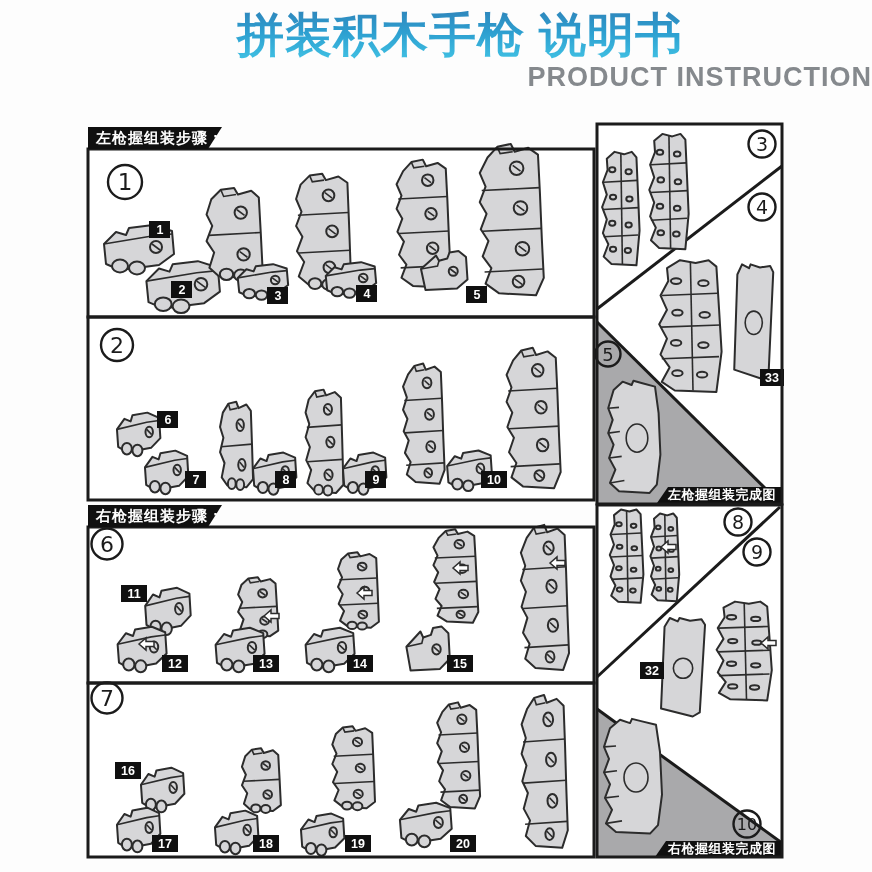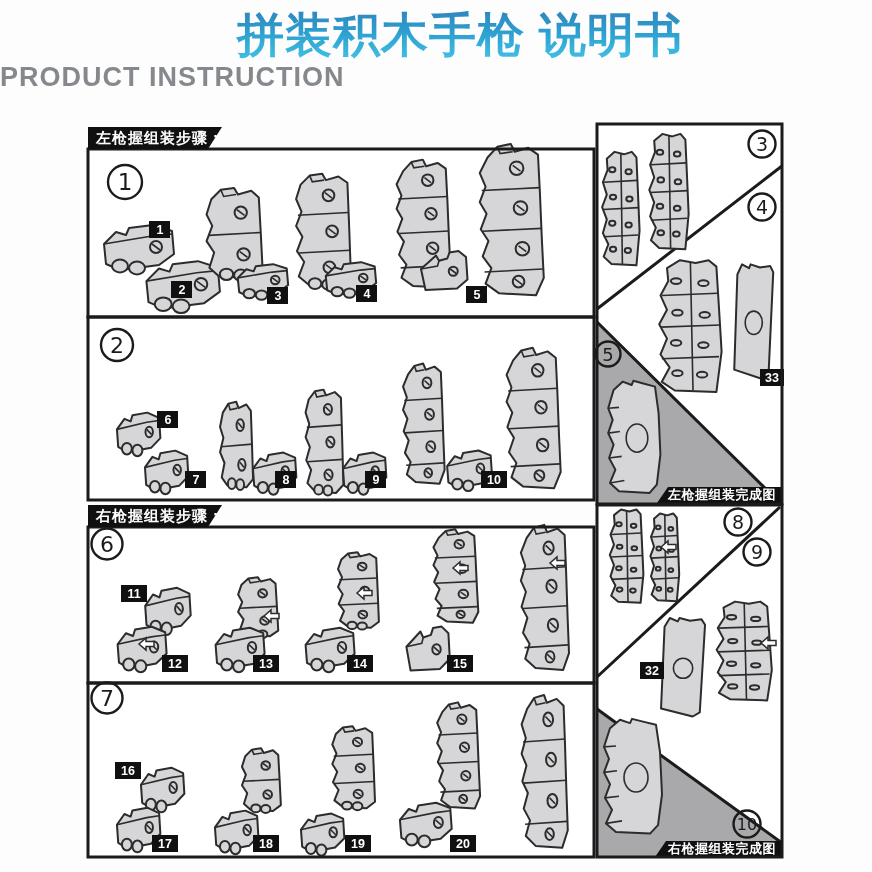--- a/index.html
+++ b/index.html
@@ -2,21 +2,21 @@
 <html><head>
 <meta charset="utf-8">
 <style>
   html,body{margin:0;padding:0;background:#ffffff;}
   .page{position:relative;width:872px;height:872px;background:#fdfdfd;overflow:hidden;
         font-family:"Liberation Sans",sans-serif;}
   .title{position:absolute;top:4px;left:0;right:0;text-align:center;
          font-size:47px;font-weight:900;letter-spacing:1px;color:#2b8ec4;
          background:linear-gradient(180deg,#2f7fb6 0%,#2d9fd0 45%,#45c9e8 100%);
          -webkit-background-clip:text;background-clip:text;padding-left:48px;-webkit-text-fill-color:transparent;}
-  .subtitle{position:absolute;top:62px;left:0;right:0;text-align:left;
+  .subtitle{position:absolute;top:62px;left:0;right:0;text-align:right;
             font-size:27px;font-weight:700;color:#85898d;letter-spacing:1px;}
   svg.board{position:absolute;top:0;left:0;}
   .boxfill{fill:#ffffff;}
   .boxline{fill:none;stroke:#1b1b1b;stroke-width:3;}
   .pf{fill:#d6d6d8;stroke:#2c2c2c;stroke-width:2;stroke-linejoin:round;vector-effect:non-scaling-stroke;}
   .pl{fill:none;stroke:#2c2c2c;stroke-width:1.6;vector-effect:non-scaling-stroke;}
   .diag{stroke:#1b1b1b;stroke-width:3;fill:none;}
   .gray{fill:#a9a9ab;}
   .lblsq{fill:#101010;}
   .lbltxt{fill:#ffffff;font-family:"Liberation Sans",sans-serif;font-size:12.5px;font-weight:bold;text-anchor:middle;}

